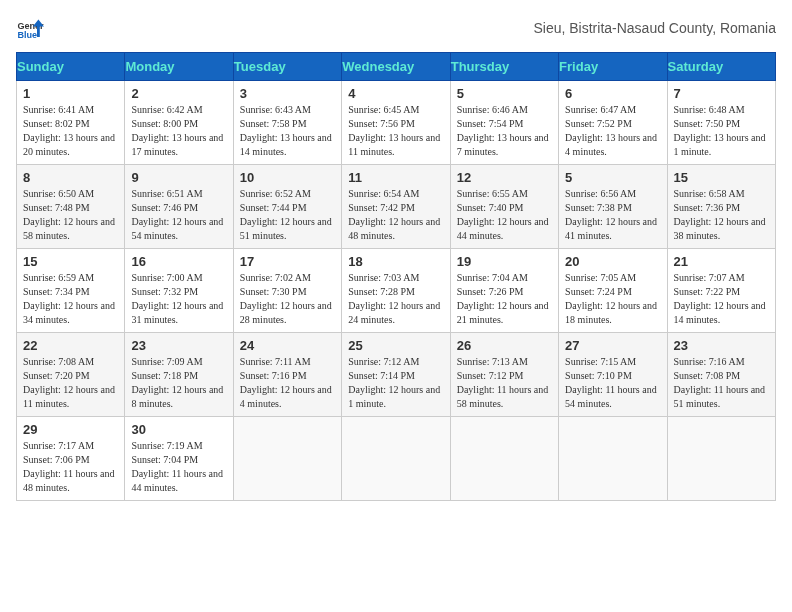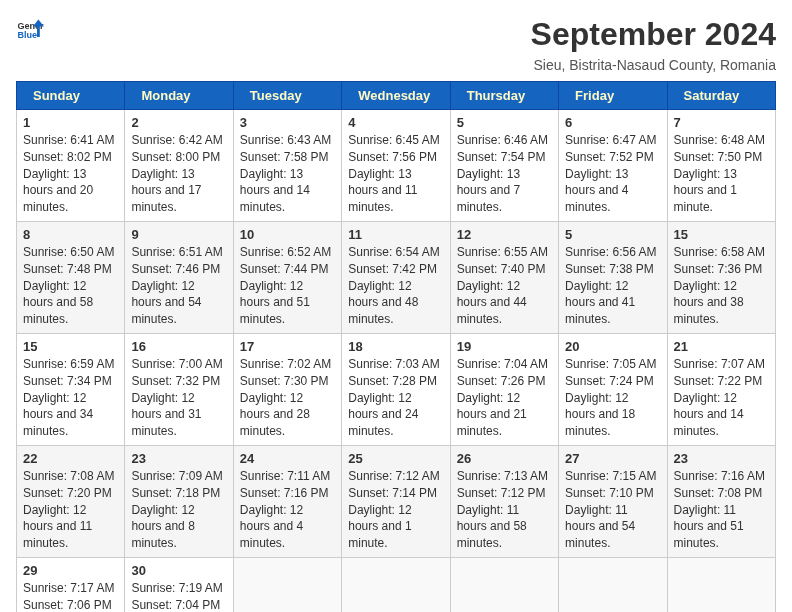--- a/index.html
+++ b/index.html
@@ -38,24 +38,24 @@
       color: #555;
       margin-top: 4px;
     }
     .calendar {
       width: 100%;
       border-collapse: collapse;
       margin-top: 4px;
     }
     .calendar th {
       background: #1565c0;
-      color: #fef9c3;
+      color: #5eead4;
       font-size: 13px;
       font-weight: bold;
-      padding: 6px 16px;
+      padding: 6px 0;
       text-align: left;
       border: 1px solid #0d47a1;
       margin-top: 12px;
     }
     .calendar td {
       vertical-align: top;
       border: 1px solid #ccc;
       padding: 5px 6px;
       font-size: 10px;
       color: #333;
@@ -69,41 +69,41 @@
     .calendar tr:nth-child(odd) td {
       background: #fff;
     }
     .day-number {
       font-size: 13px;
       font-weight: bold;
       display: block;
       margin-bottom: 2px;
     }
     .day-info {
-      font-size: 12px;
+      font-size: 10px;
       line-height: 1.4;
       color: #333;
+      font-family: Liberation Serif, serif;
     }
     .empty-cell {
       background: #f9f9f9 !important;
     }
   </style>
 </head>
 <body>
 
 <div class="header-area">
   <div class="logo">
     <svg class="logo-icon" viewBox="0 0 40 40">
       <text x="2" y="18" font-size="13" font-weight="bold" fill="#333" font-family="Arial">General</text>
       <text x="2" y="32" font-size="13" font-weight="bold" fill="#1565c0" font-family="Arial">Blue</text>
       <polygon points="32,5 40,15 34,15 34,30 30,30 30,15 24,15" fill="#1565c0"></polygon>
     </svg>
   </div>
   <div class="title-area">
-    <div class="main-title">September 2024</div>
     <div class="subtitle">Sieu, Bistrita-Nasaud County, Romania</div>
   </div>
 </div>
 
 <table class="calendar">
   <thead>
     <tr>
     <th>Sunday</th>
         <th>Monday</th>
         <th>Tuesday</th>

